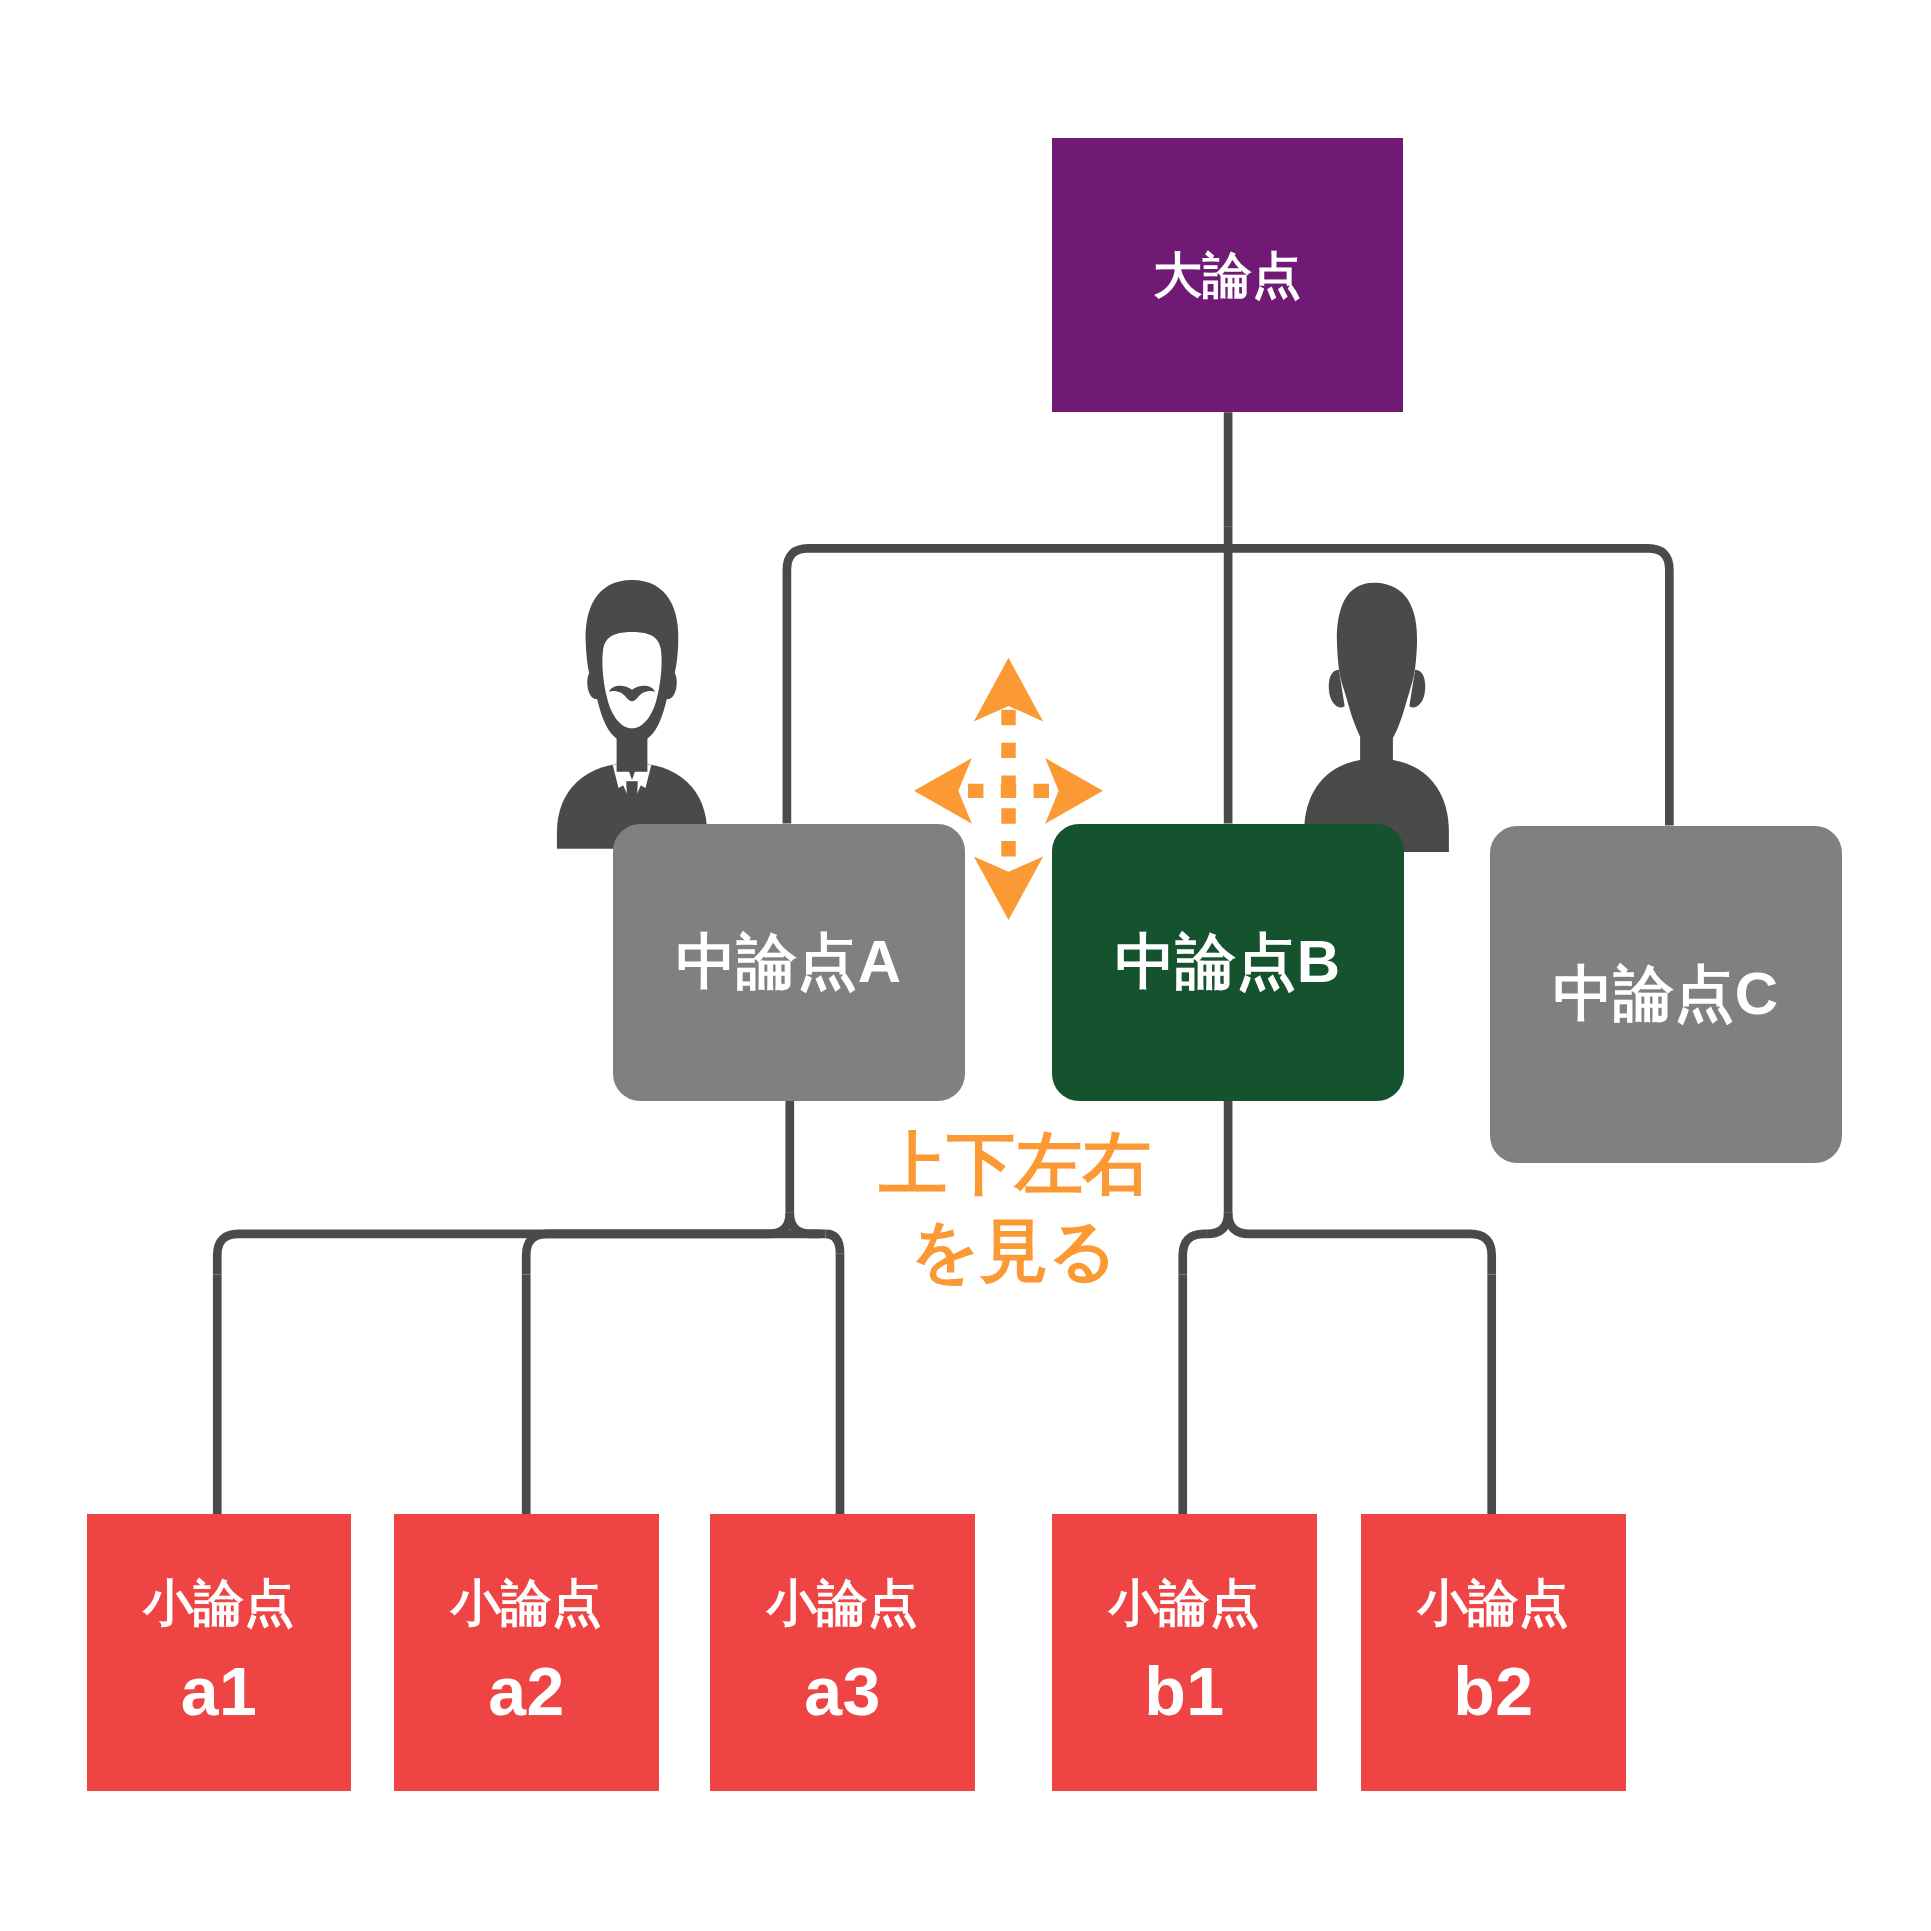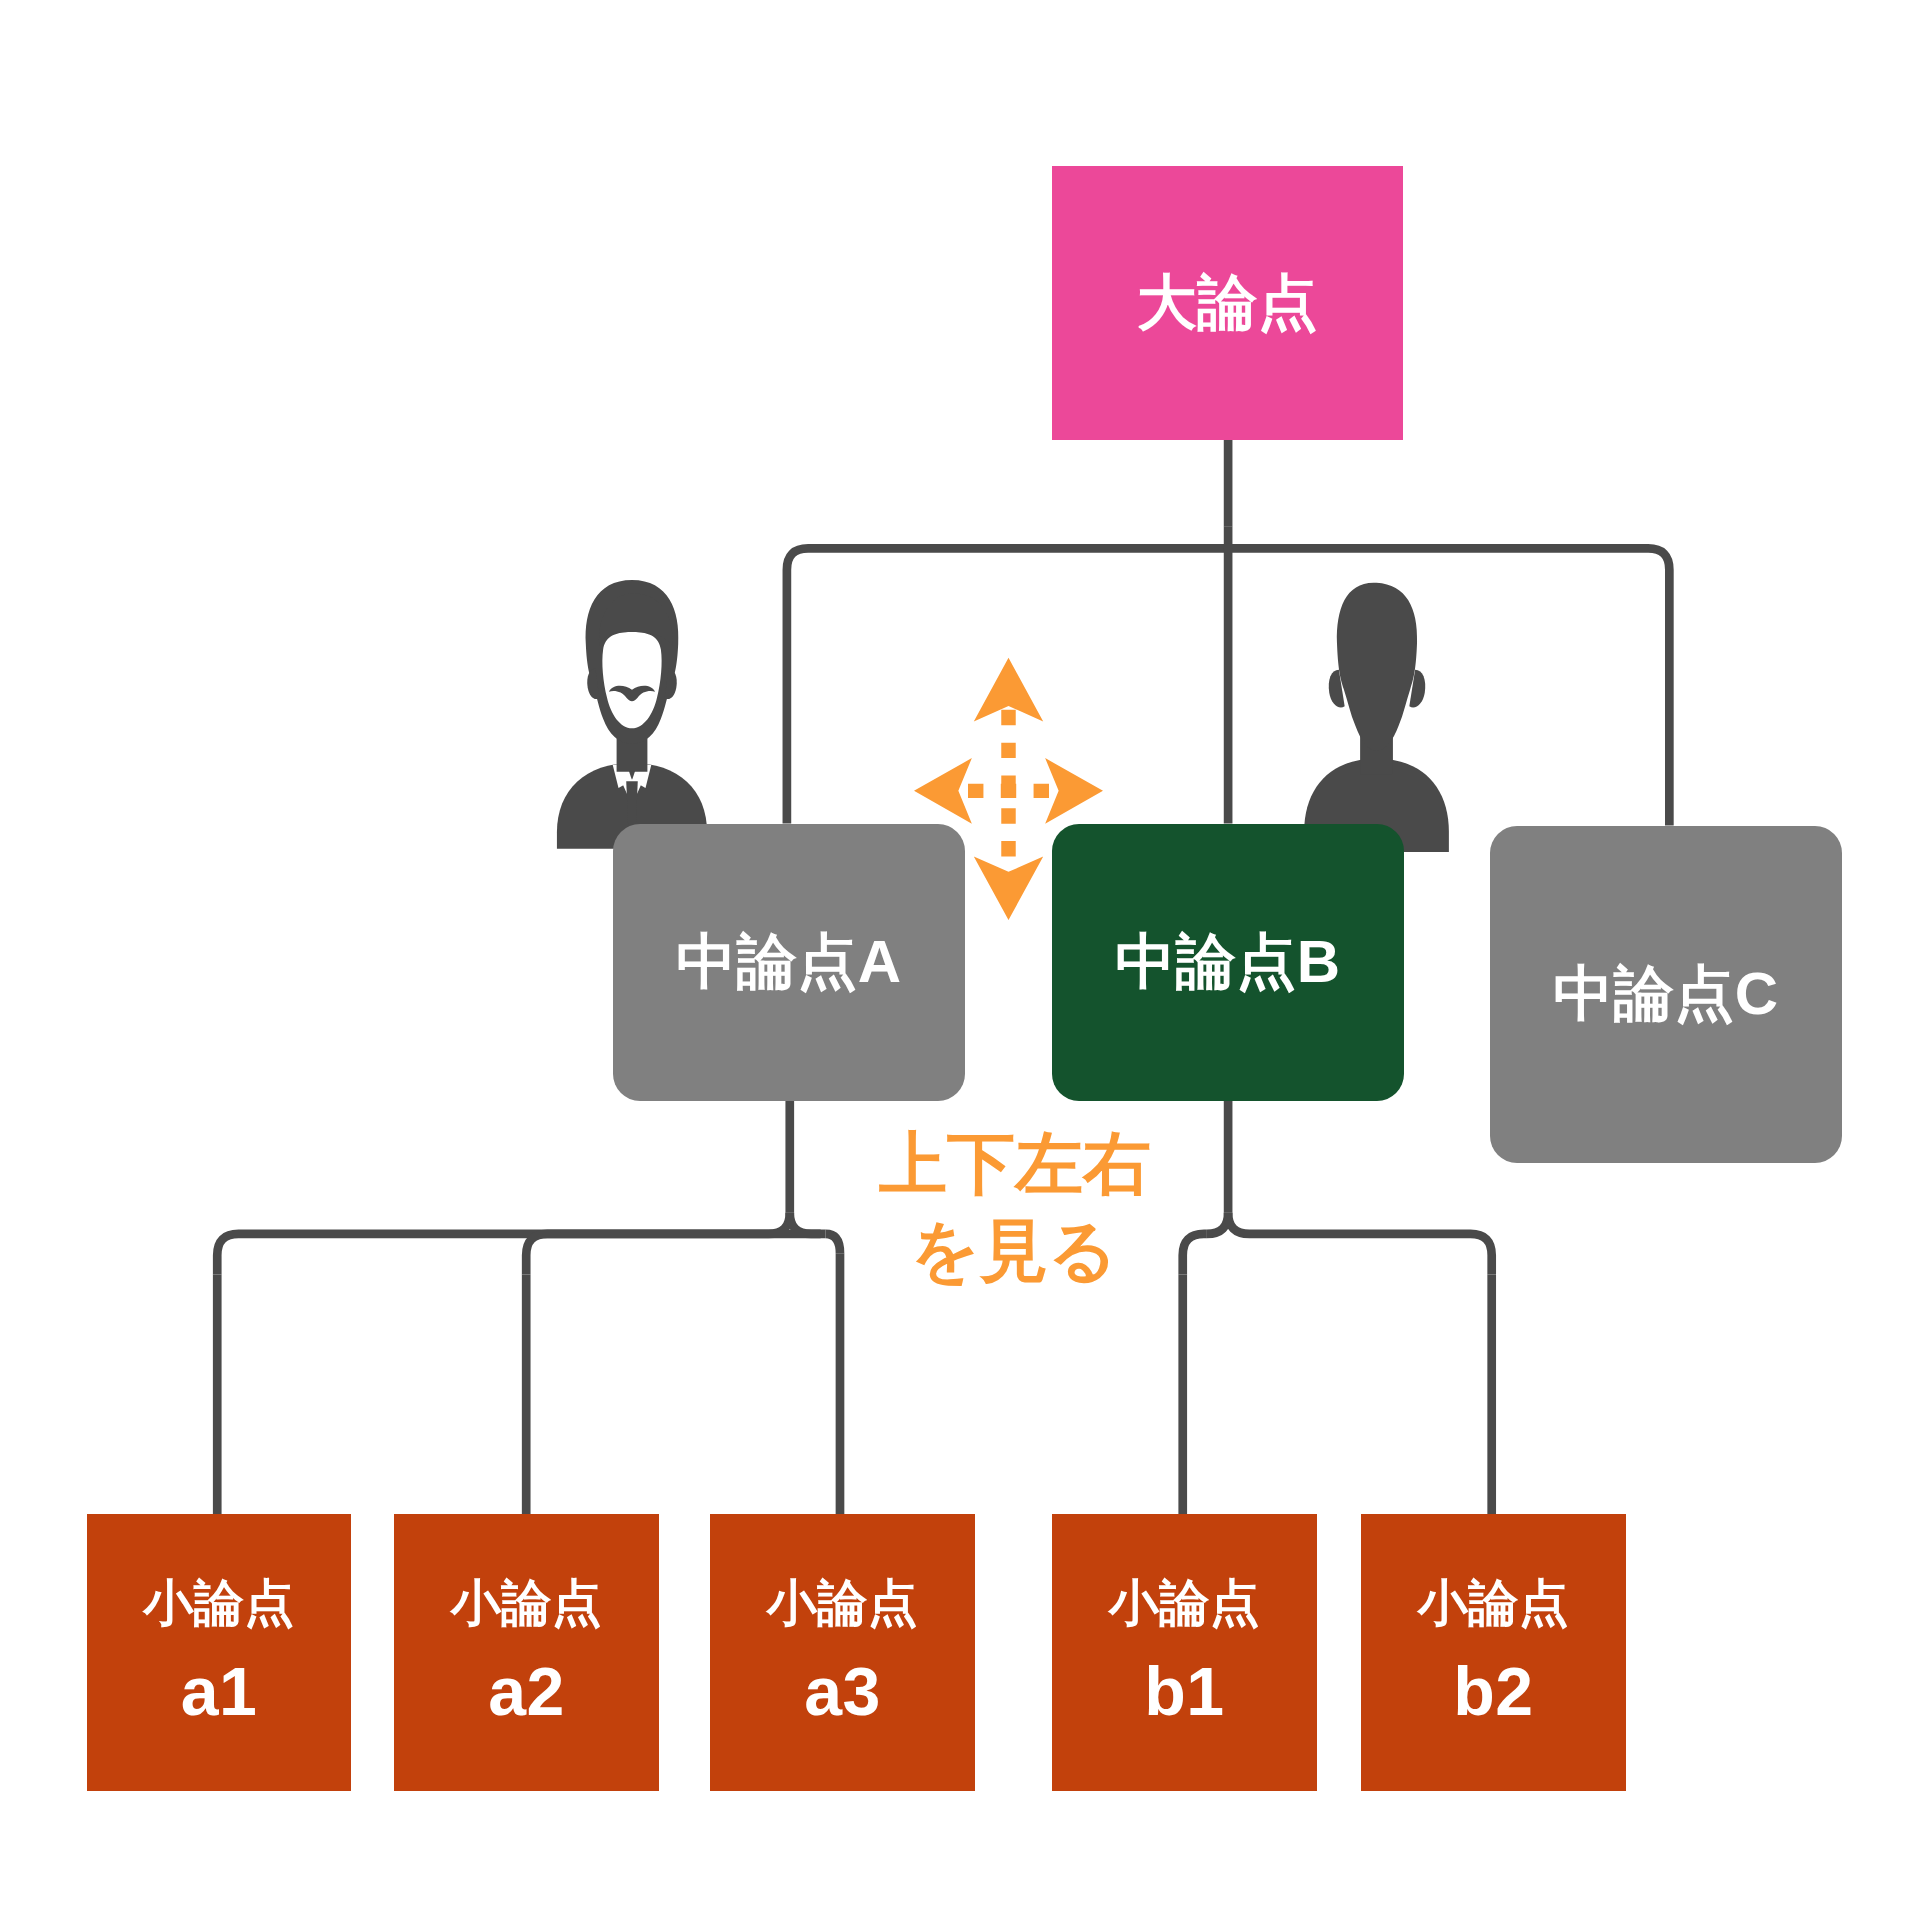--- a/index.html
+++ b/index.html
@@ -34,34 +34,33 @@
     flex-direction: column;
     align-items: center;
     justify-content: center;
     color: #ffffff;
     text-align: center;
     line-height: 1.08;
     font-weight: bold;
     letter-spacing: 0.5px;
   }
   .node-root {
-    background: #ec4899;
-    font-size: 60px;
-    margin-top: 28px;
+    background: #701a75;
+    font-size: 49px;
   }
   .node-mid {
     background: #808080;
     font-size: 60px;
     border-radius: 27px;
   }
   .node-mid.accent {
     background: #14532d;
   }
   .node-leaf {
-    background: #c2410c;
+    background: #ef4444;
     font-size: 50px;
   }
   .node-leaf .leaf-line2 {
     margin-top: 25px;
     font-size: 68px;
   }
   .person {
     position: absolute;
   }
   .cross-arrow {

